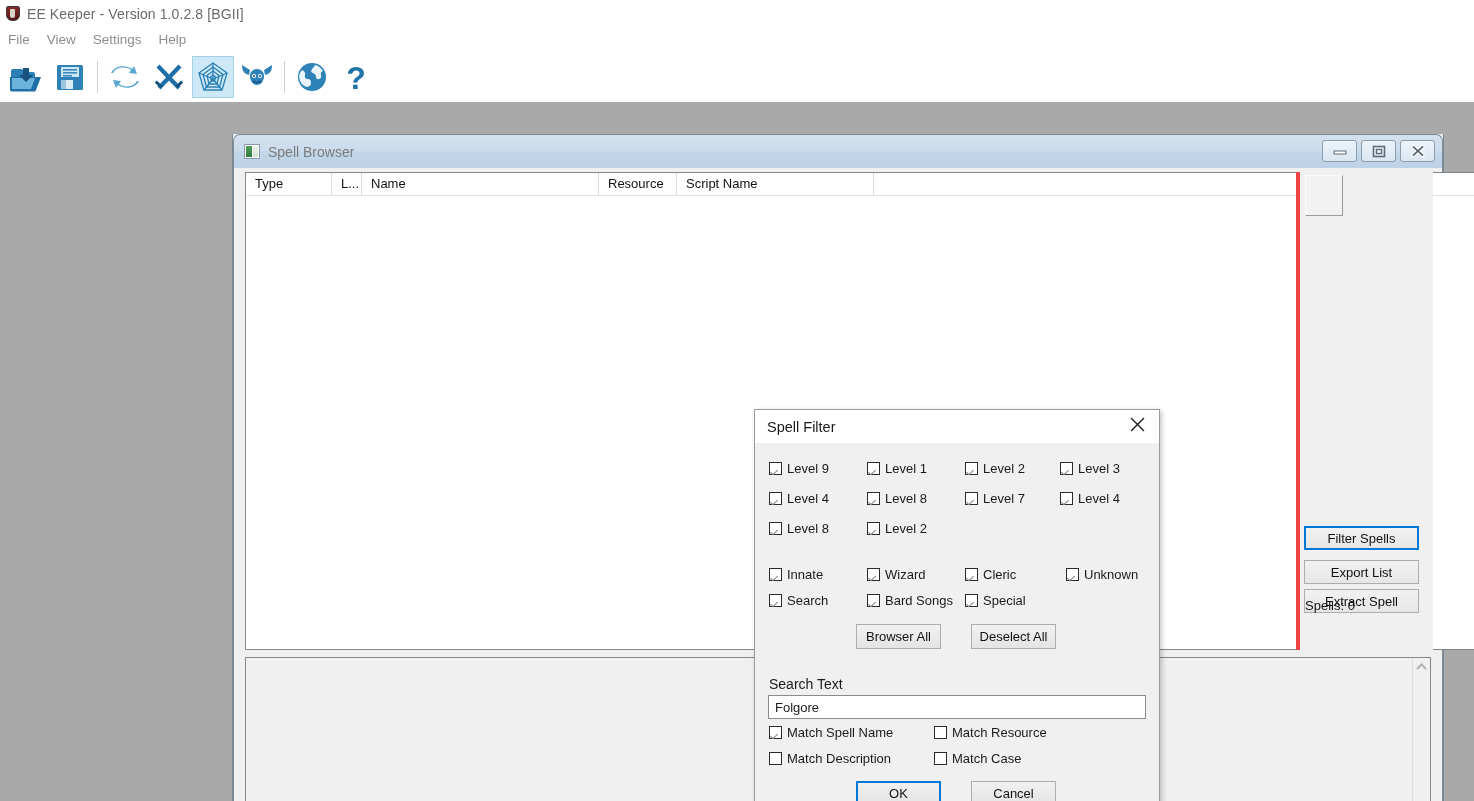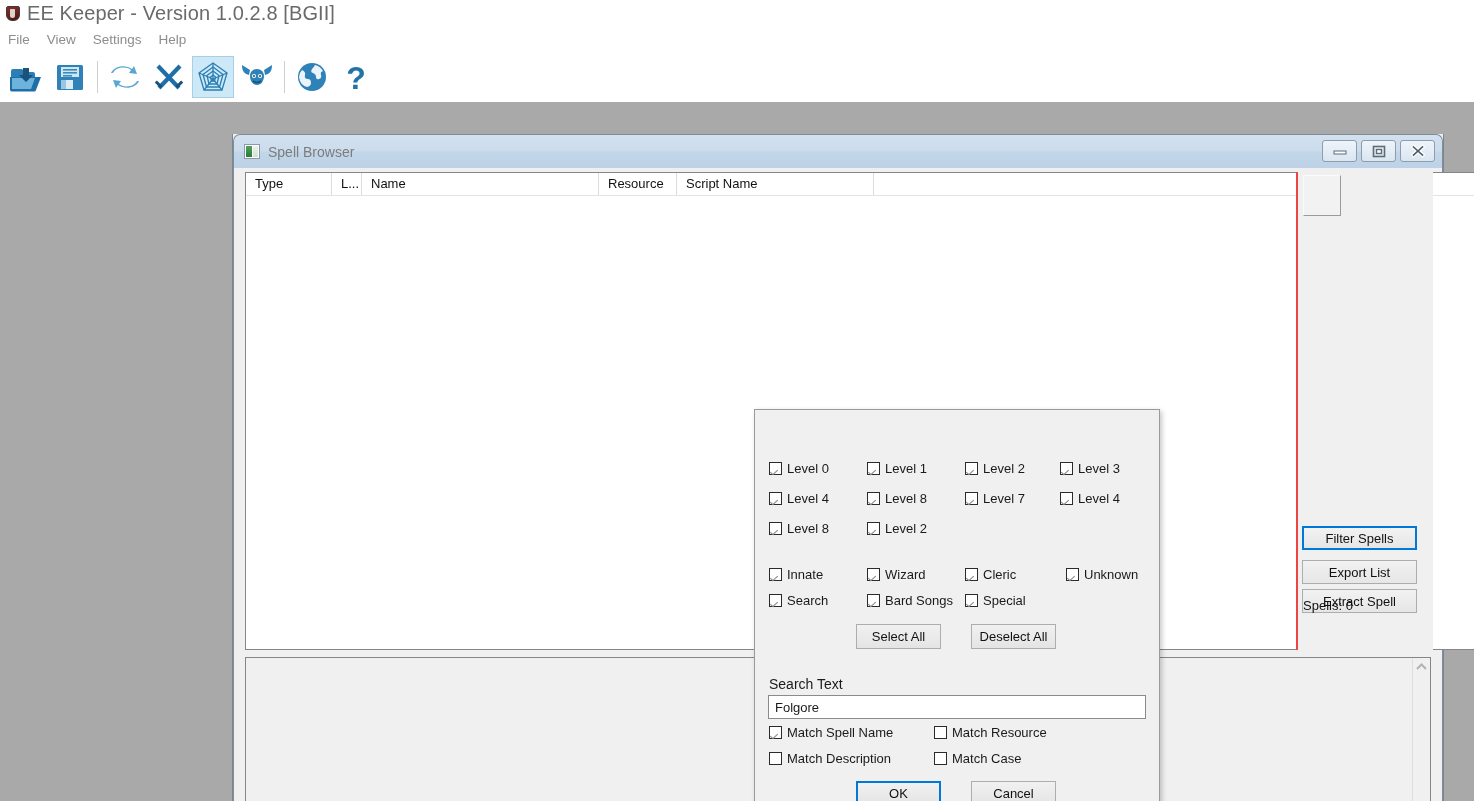--- a/index.html
+++ b/index.html
@@ -39,21 +39,21 @@
     border: 1px solid #3b3b3b;
     border-radius: 2px 2px 6px 6px;
   }
   #app-icon .shield:after {
     content: ""; position: absolute;
     left: 3px; top: 2px; width: 5px; height: 9px;
     background: #d9d4c8;
     border-radius: 1px 1px 4px 4px;
   }
   #app-title {
-    font-size: 20px; color: #6a6a6a;
+    font-size: 14px; color: #6a6a6a;
     letter-spacing: 0.1px; white-space: nowrap;
   }
 
   
   #menubar {
     height: 24px; flex: 0 0 24px;
     display: flex; align-items: center;
     background: #ffffff;
   }
   .menu-item {
@@ -180,21 +180,21 @@
     background: #ffffff;
   }
   #list-rows { height: 452px; background:#fff; }
 
   
   #sb-right {
     position: absolute;
     left: 1062px; top: 4px;
     width: 137px; height: 478px;
     background: #f0f0f0;
-    border-left: 2px solid #ef4444;
+    border-left: 4px solid #ef4444;
   }
   #preview-box {
     position: absolute; left: 5px; top: 3px;
     width: 38px; height: 41px;
     background: #f2f2f2;
     border: 1px solid #9b9b9b;
     border-top-color: #fbfbfb;
     border-left-color: #fbfbfb;
   }
   .side-btn {
@@ -508,26 +508,39 @@
               </svg>
             </div>
           </div>
         </div>
 
       </div>
     </div>
 
     <div id="spell-filter">
 
+      <div id="sf-titlebar">
+        <div id="sf-title">Spell Filter</div>
+        <div id="sf-close">
+          <span>
+            <svg width="15" height="15" viewBox="0 0 15 15">
+              <g stroke="#1a1a1a" stroke-width="1.3" stroke-linecap="square">
+                <line x1="1.5" y1="1.5" x2="13.5" y2="13.5"></line>
+                <line x1="13.5" y1="1.5" x2="1.5" y2="13.5"></line>
+              </g>
+            </svg>
+          </span>
+        </div>
+      </div>
 
       <div id="sf-body">
 
         <div class="cb checked" style="left:14px;top:18px">
             <span class="box"></span>
-            <span class="lbl">Level 0</span>
+            <span class="lbl">Level 9</span>
           </div>
         <div class="cb checked" style="left:112px;top:18px">
             <span class="box"></span>
             <span class="lbl">Level 1</span>
           </div>
         <div class="cb checked" style="left:210px;top:18px">
             <span class="box"></span>
             <span class="lbl">Level 2</span>
           </div>
         <div class="cb checked" style="left:305px;top:18px">
@@ -583,21 +596,21 @@
           </div>
         <div class="cb checked" style="left:112px;top:150px">
             <span class="box"></span>
             <span class="lbl">Bard Songs</span>
           </div>
         <div class="cb checked" style="left:210px;top:150px">
             <span class="box"></span>
             <span class="lbl">Special</span>
           </div>
 
-        <div class="dlg-btn" style="left:101px;top:181px;width:85px;height:25px">Select All</div>
+        <div class="dlg-btn" style="left:101px;top:181px;width:85px;height:25px">Browser All</div>
         <div class="dlg-btn" style="left:216px;top:181px;width:85px;height:25px">Deselect All</div>
 
         <div id="sf-searchlabel">Search Text</div>
         <input id="sf-searchinput" type="text" value="Folgore" style="">
 
         <div class="cb checked" style="left:14px;top:282px">
             <span class="box"></span>
             <span class="lbl">Match Spell Name</span>
           </div>
         <div class="cb" style="left:179px;top:282px">

